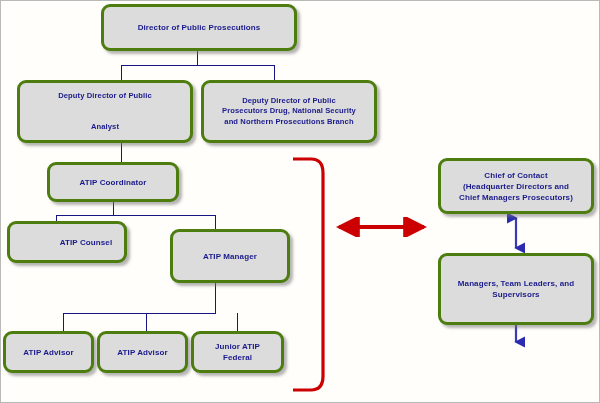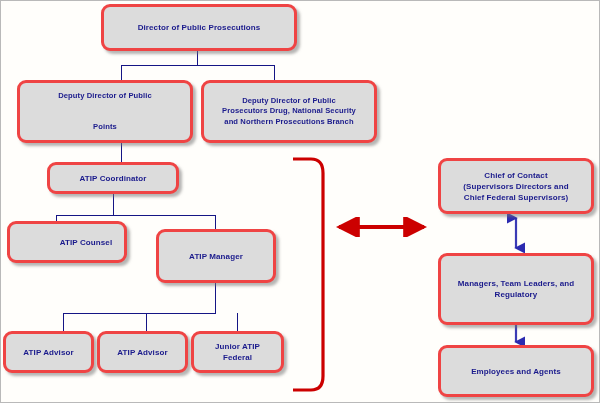--- a/index.html
+++ b/index.html
@@ -15,21 +15,21 @@
     border: 1px solid #b9b9b9;
     box-sizing: border-box;
     overflow: hidden;
     font-family: "Liberation Sans", sans-serif;
   }
   
   .node {
     position: absolute;
     box-sizing: border-box;
     background: #dcdcdc;
-    border: 3px solid #ef4444;
+    border: 3px solid #4d7c0f;
     border-radius: 9px;
     display: flex;
     align-items: center;
     justify-content: center;
     text-align: center;
     color: #1a1a8c;
     font-weight: bold;
     font-size: 8px;
     line-height: 11px;
     letter-spacing: 0.1px;
@@ -99,41 +99,41 @@
 
   <div class="node" style="left:100px; top:3px; width:196px; height:47px;">
     <span class="label">Director of Public Prosecutions</span>
   </div>
 
   <div class="node small" style="left:16px; top:79px; width:176px; height:63px;">
     <span class="label">
       <span>Deputy Director of Public</span><br>
       <br>
       <br>
-      <span>Points</span>
+      <span>Analyst</span>
     </span>
   </div>
 
   <div class="node small" style="left:200px; top:79px; width:176px; height:63px;">
     <span class="label">
       <span>Deputy Director of Public</span><br>
       <span>Prosecutors Drug, National  Security</span><br>
       <span>and Northern Prosecutions Branch</span>
     </span>
   </div>
 
-  <div class="node" style="left:46px; top:161px; width:132px; height:32px;">
+  <div class="node" style="left:46px; top:161px; width:132px; height:40px;">
     <span class="label">ATIP Coordinator</span>
   </div>
 
   <div class="node" style="left:6px; top:220px; width:120px; height:42px;padding-left:42px;">
     <span class="label">ATIP Counsel</span>
   </div>
 
-  <div class="node" style="left:155px; top:228px; width:120px; height:54px;text-align:right;">
+  <div class="node" style="left:169px; top:228px; width:120px; height:54px;text-align:right;">
     <span class="label">ATIP Manager</span>
   </div>
 
   <div class="node" style="left:2px; top:330px; width:91px; height:42px;">
     <span class="label">ATIP Advisor</span>
   </div>
 
   <div class="node" style="left:96px; top:330px; width:91px; height:42px;">
     <span class="label">ATIP Advisor</span>
   </div>
@@ -181,29 +181,26 @@
 
   <div class="varrow" style="left:506px; top:303px; width:18px; height:44px;">
     <svg width="18" height="44" viewBox="0 0 18 44">
       <line x1="9" y1="6" x2="9" y2="38" stroke="#3a3ab5" stroke-width="2.2" marker-start="url(#navyhead-u)" marker-end="url(#navyhead-d)"></line>
     </svg>
   </div>
 
   <div class="node" style="left:437px; top:157px; width:156px; height:56px;">
     <span class="label">
       <span>Chief of Contact</span><br>
-      <span>(Supervisors Directors and</span><br>
-      <span>Chief Federal Supervisors)</span>
+      <span>(Headquarter Directors and</span><br>
+      <span>Chief Managers Prosecutors)</span>
     </span>
   </div>
 
   <div class="node" style="left:437px; top:252px; width:156px; height:72px;">
     <span class="label">
       <span>Managers, Team Leaders, and</span><br>
-      <span>Regulatory</span>
-    </span>
-  </div>
-
-  <div class="node" style="left:437px; top:344px; width:156px; height:52px;">
-    <span class="label">Employees and Agents</span>
-  </div>
+      <span>Supervisors</span>
+    </span>
+  </div>
+
 
 </div>
 
 </body></html>

